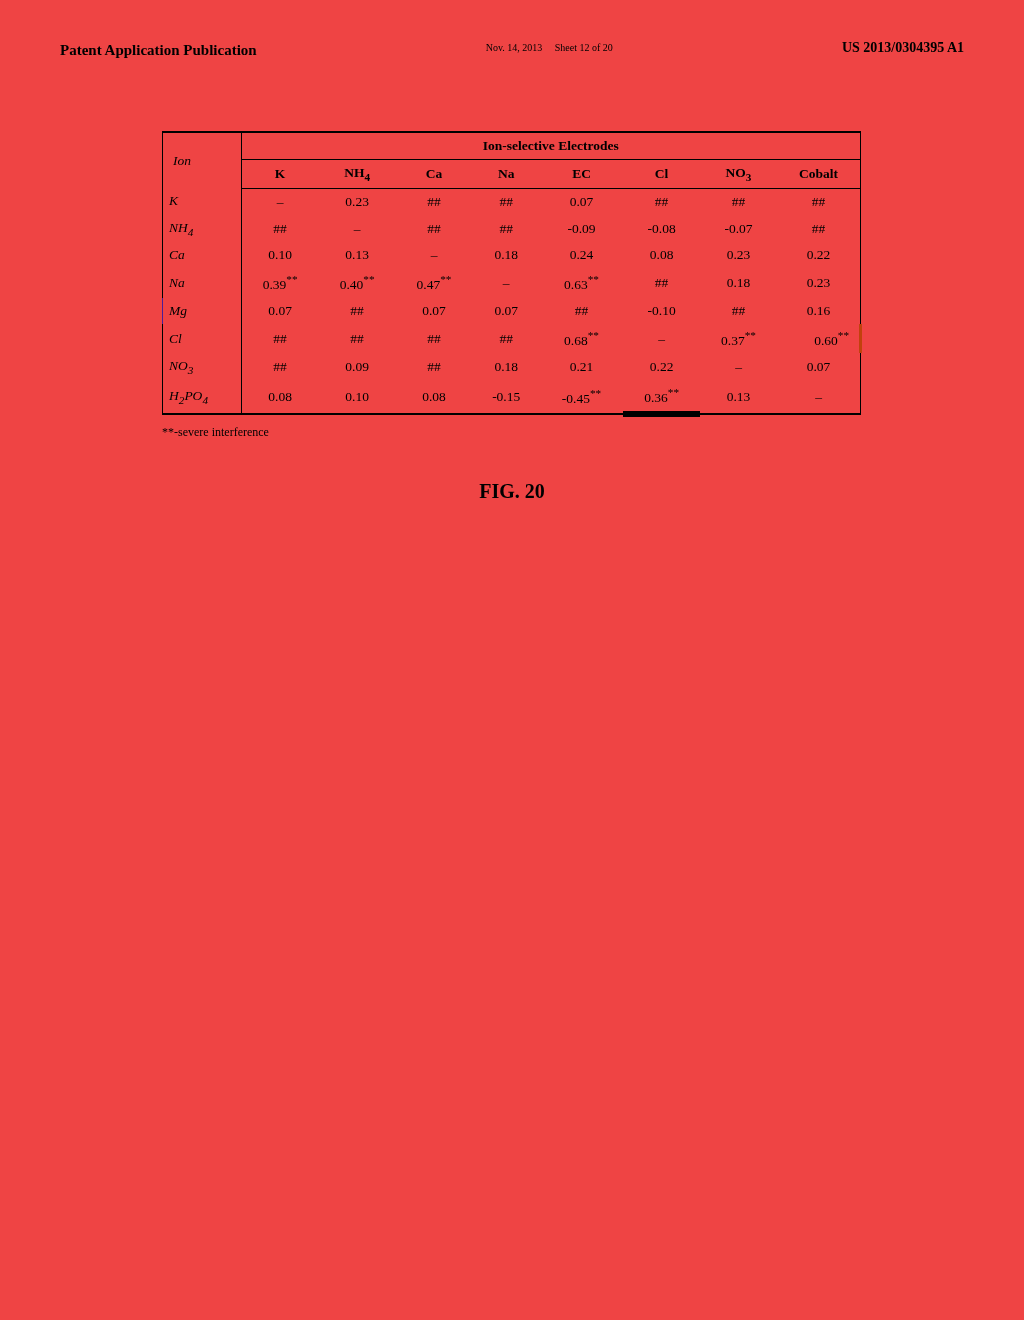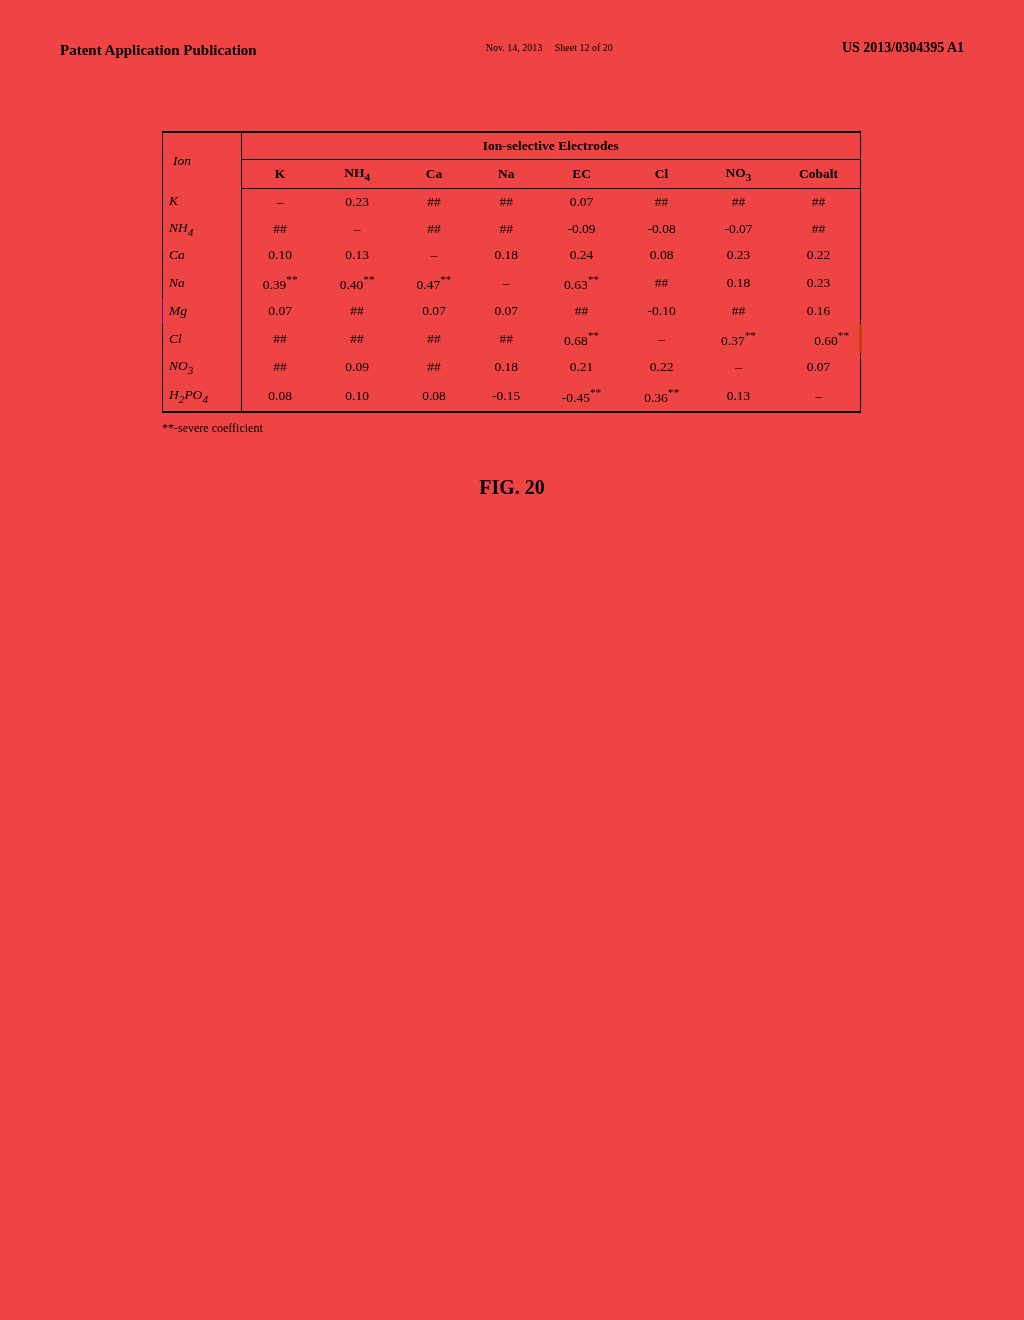--- a/index.html
+++ b/index.html
@@ -209,30 +209,30 @@
             <td style="border-right: 1px solid #000;">0.07</td>
           </tr>
 
           <tr>
             <td style="border-left: 1px solid #000; border-bottom: 2px solid #000;">H<sub>2</sub>PO<sub>4</sub></td>
             <td style="border-left: 1px solid #000; border-bottom: 2px solid #000;">0.08</td>
             <td style="border-bottom: 2px solid #000;">0.10</td>
             <td style="border-bottom: 2px solid #000;">0.08</td>
             <td style="border-bottom: 2px solid #000;">-0.15</td>
             <td style="border-bottom: 2px solid #000; margin-top: 32px;">-0.45<sup>**</sup></td>
-            <td style="border-bottom: 2px solid #000000;">0.36<sup>**</sup></td>
+            <td style="border-bottom: 6px solid #000000;">0.36<sup>**</sup></td>
             <td style="border-bottom: 2px solid #000;">0.13</td>
             <td style="border-right: 1px solid #000; border-bottom: 2px solid #000;">–</td>
           </tr>
         </tbody>
       </table>
 
       <div class="footnotes">
         <div>
-          <span>**-severe coefficient</span>
+          <span>**-severe interference</span>
         </div>
       </div>
     </div>
 
     <div class="fig-label">FIG. 20</div>
   </div>
 
 </div>
 
 </body></html>

